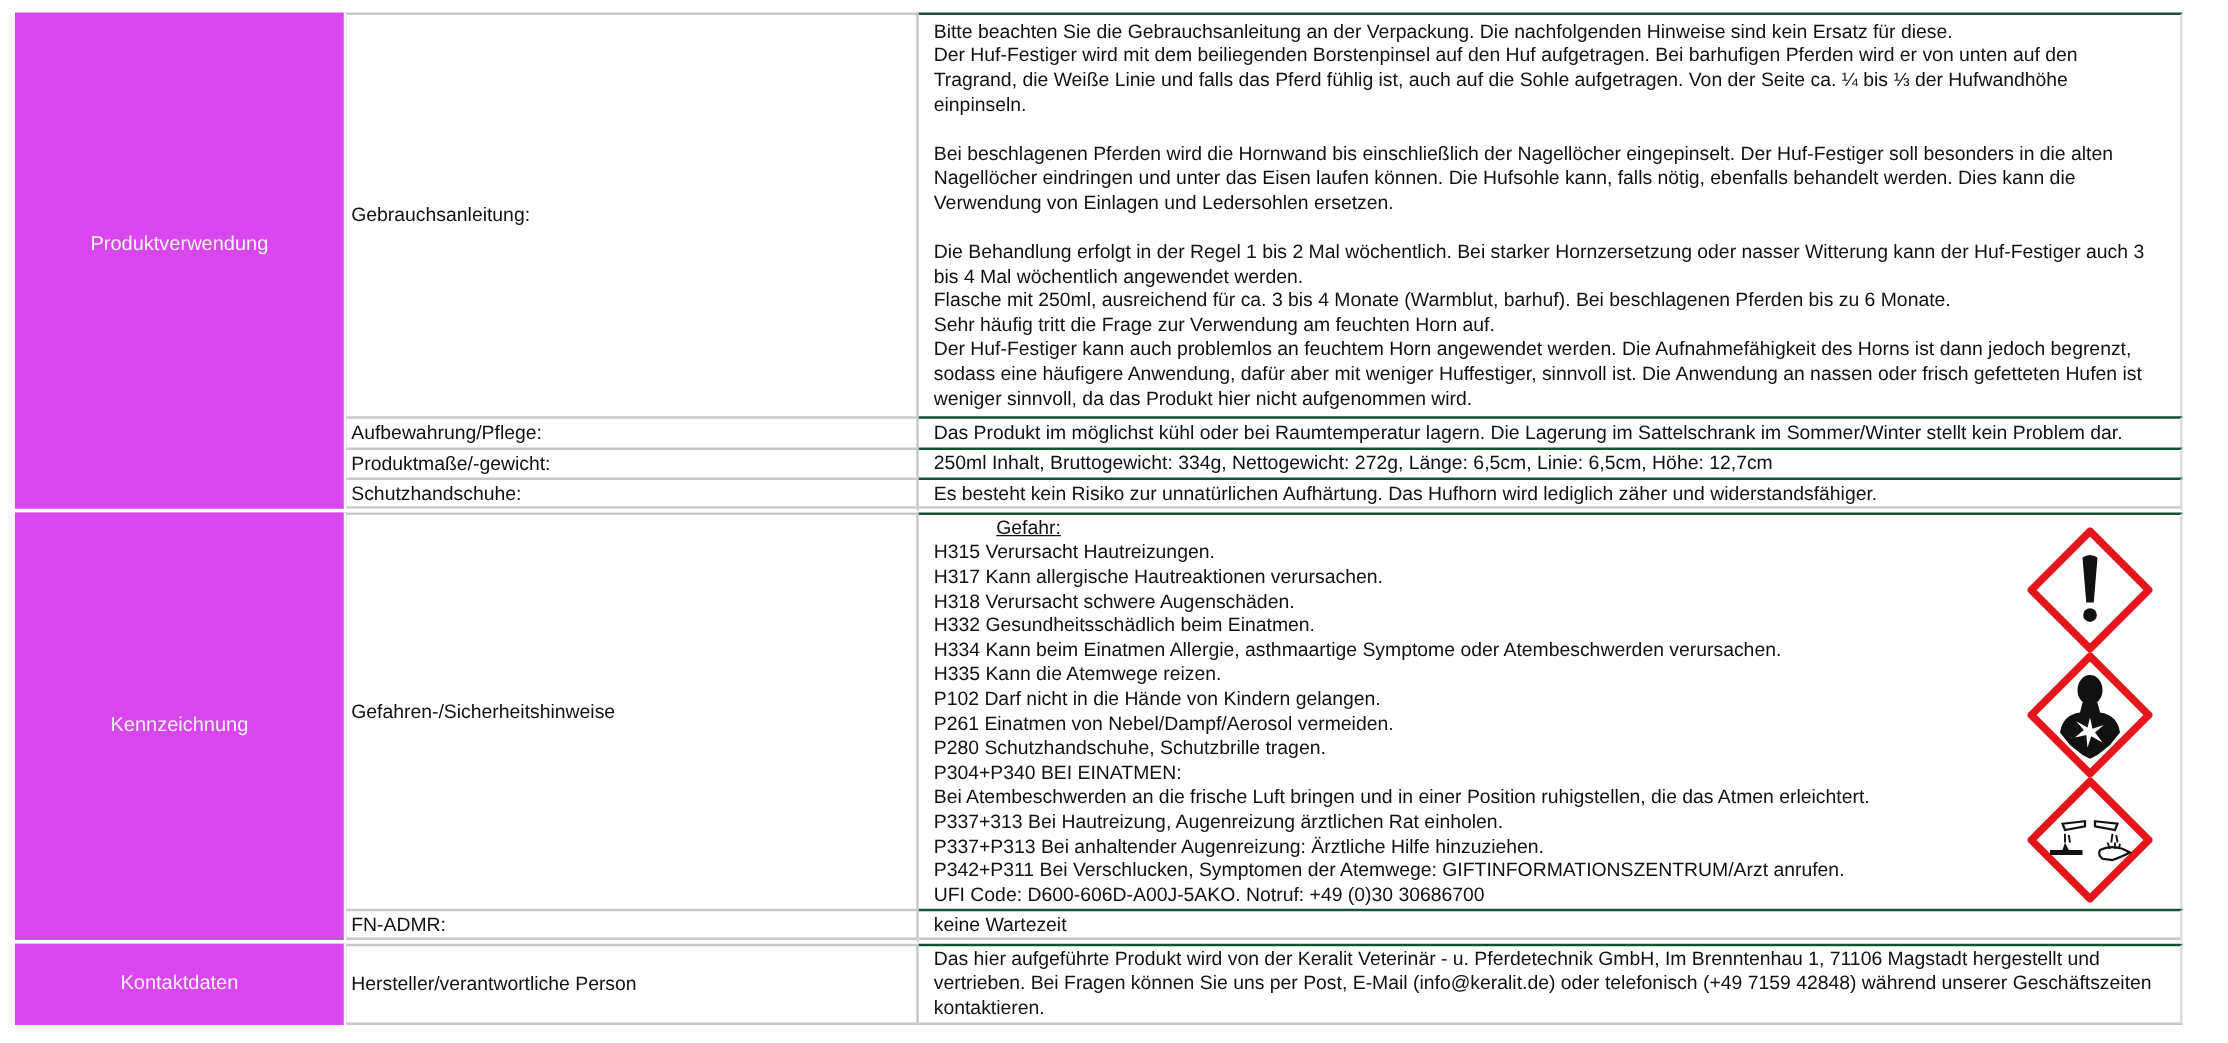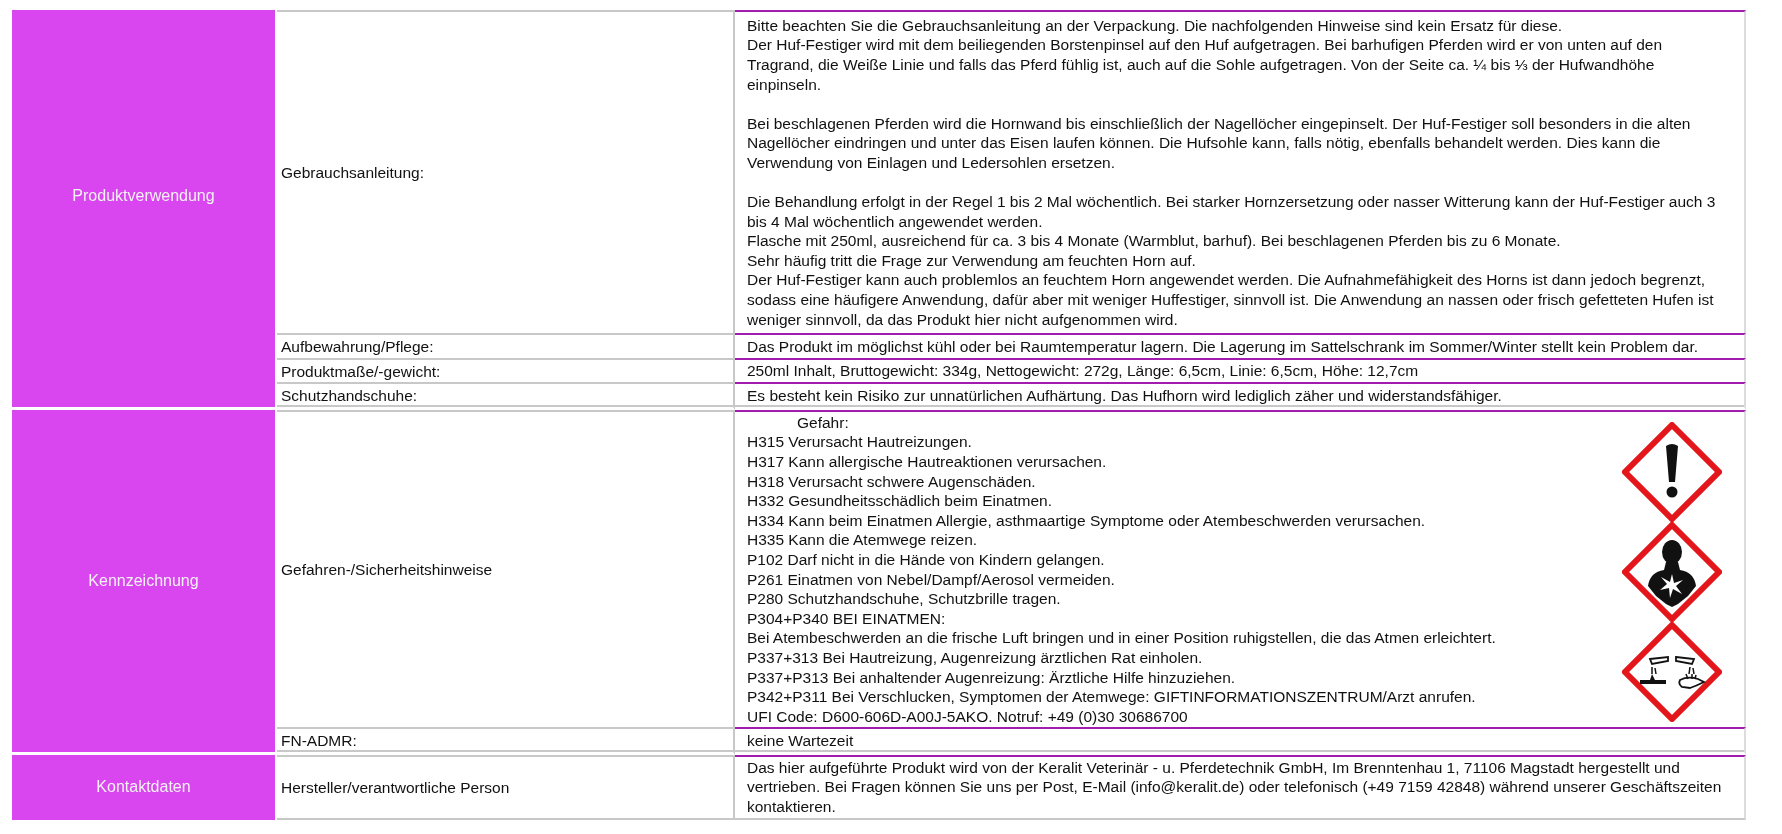--- a/index.html
+++ b/index.html
@@ -6,28 +6,28 @@
     body { width: 1782px; height: 834px; position: relative; overflow: hidden;
       font-family: "Liberation Sans", sans-serif; font-size: 15.5px; color: #111; }
     table.spec { position: absolute; left: 12px; top: 10px; width: 1734px;
       border-collapse: separate; border-spacing: 0; table-layout: fixed; }
     col.c1 { width: 265px; } col.c2 { width: 458px; } col.c3 { width: 1011px; }
     td { vertical-align: middle; padding: 0; line-height: 19.6px; }
     td.sec { background: #d946ef; color: #f2f2f2; text-align: center; font-size: 16px;
       border-right: 2px solid #fff; }
     td.sec.gap { border-bottom: 3px solid #fff; }
     td.lbl { padding: 2px 4px 1px 4px; border-top: 2px solid #c8c8c8; border-right: 2px solid #c8c8c8; margin-top: 32px; }
-    td.val { padding: 1px 12px 1px 12px; border-top: 2px solid #a21caf; border-right: 2px solid #dcdcdc; }
+    td.val { padding: 1px 12px 1px 12px; border-top: 2px solid #14532d; border-right: 2px solid #dcdcdc; }
     tr.last td.lbl, tr.last td.val { border-bottom: 2px solid #c8c8c8; }
     tr.endsec td.lbl, tr.endsec td.val { border-bottom: 3px solid #fff; box-shadow: inset 0 -2px 0 #c8c8c8; }
     .para { display: block; }
     .blank { display: block; height: 19.6px; }
     .haz-wrap { position: relative; }
     .haz-lines .line { display: block; }
-    .gefahr { padding-left: 50px; }
+    .gefahr { padding-left: 50px; text-decoration: underline; }
     .pictos { position: absolute; right: 22px; top: 10px; width: 100px; }
     .picto { display: block; width: 100px; height: 100px; margin-bottom: 0px; }
   </style>
 </head>
 <body>
 
 <table class="spec">
   <colgroup>
       <col class="c1">
       <col class="c2">

